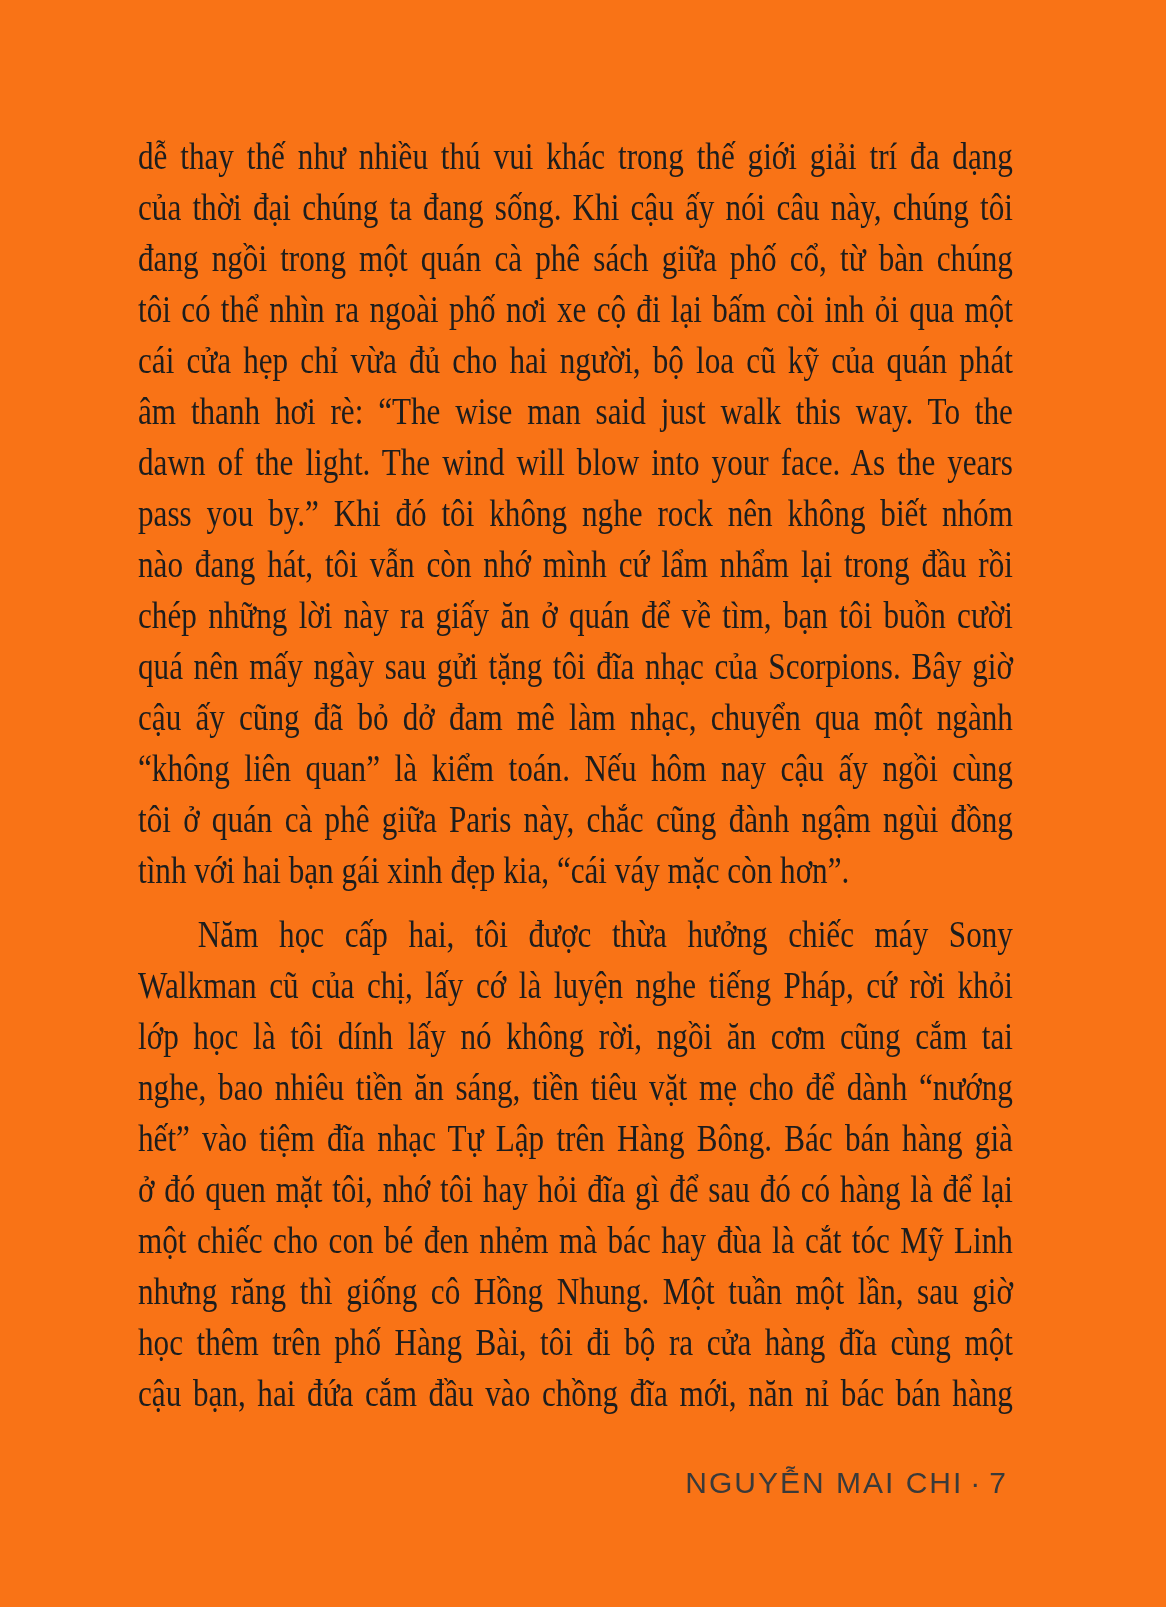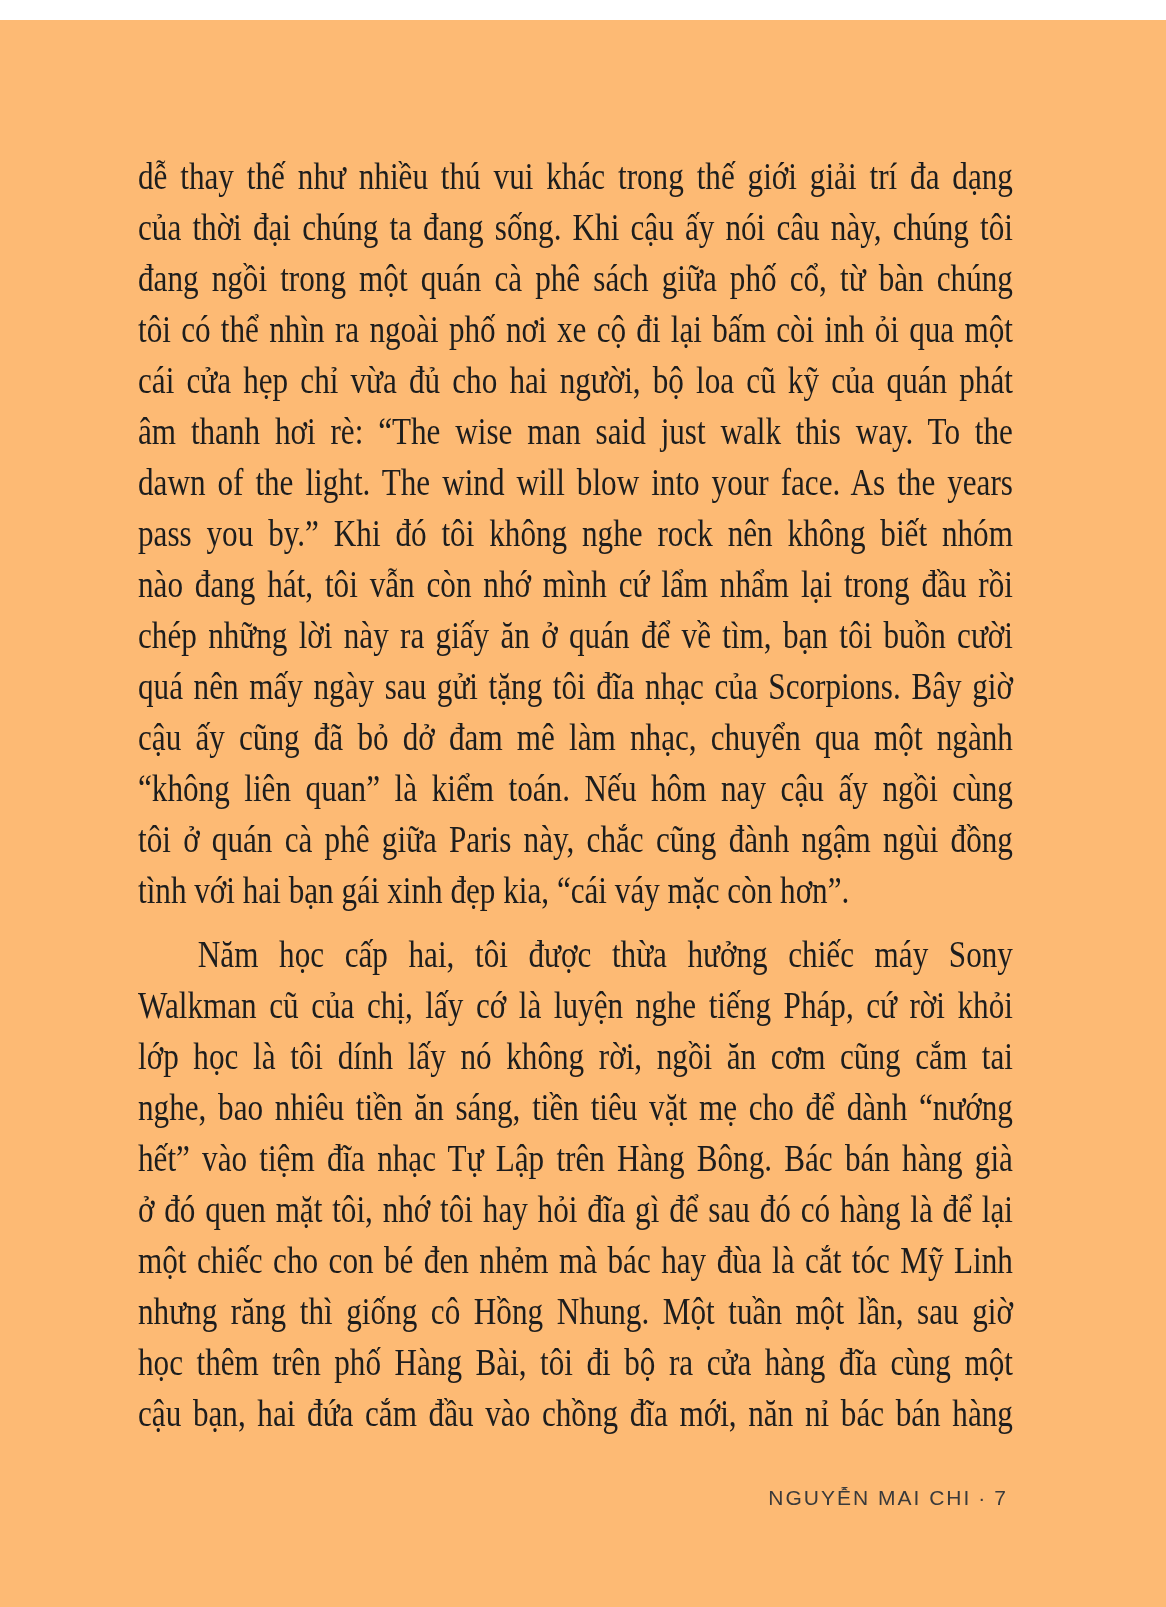--- a/index.html
+++ b/index.html
@@ -10,22 +10,21 @@
     width: 1166px;
     height: 1607px;
     position: relative;
     background: #ffffff;
     overflow: hidden;
     font-family: "Liberation Serif", serif;
   }
   .page {
     position: absolute;
     inset: 0;
-    background: #fdba74;
-    margin-top: 20px;
+    background: #f97316;
   }
   
   .text-block {
     position: absolute;
     left: 138px;
     top: 131px;
     width: 1067px;
     transform: scaleX(0.82);
     transform-origin: 0 0;
     color: #1d1d1d;
@@ -46,21 +45,21 @@
     text-align-last: left;
   }
   .line.indent {
     text-indent: 73px;
   }
   .footer {
     position: absolute;
     right: 158px;
     top: 1466px;
     font-family: "Liberation Sans", sans-serif;
-    font-size: 21px;
+    font-size: 30px;
     font-weight: 400;
     letter-spacing: 2px;
     color: #3a3a3a;
     white-space: nowrap;
   }
   .footer .sep {
     margin: 0 7px;
   }
 </style>
 </head>

